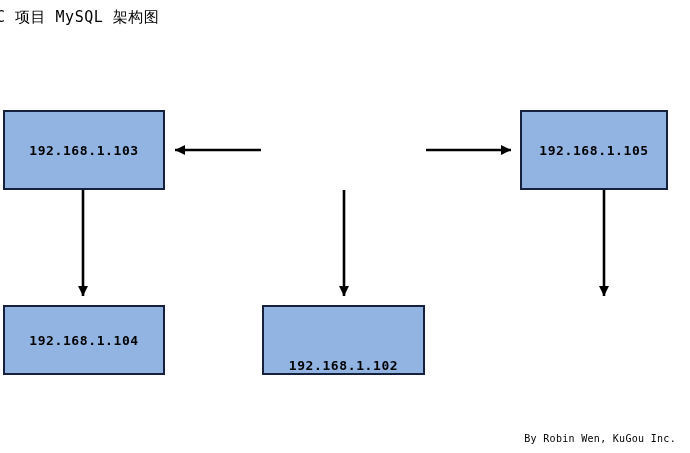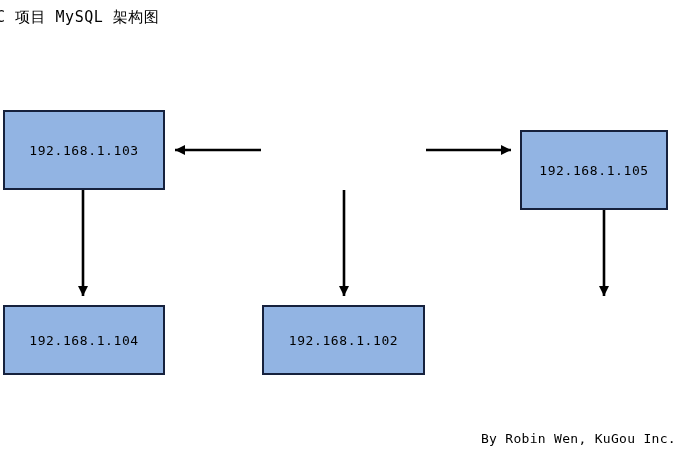--- a/index.html
+++ b/index.html
@@ -35,21 +35,21 @@
     letter-spacing: 0.5px;
     white-space: nowrap;
     color: #000000;
   }
 
   
   .diagram-footer {
     position: absolute;
     right: 14px;
     top: 430px;
-    font-size: 13px;
+    font-size: 10px;
     line-height: 18px;
     letter-spacing: 0.3px;
     white-space: nowrap;
     color: #000000;
   }
 
   
   .node {
     position: absolute;
     box-sizing: border-box;
@@ -57,29 +57,30 @@
     border: 2px solid #16213d;
     display: flex;
     align-items: center;
     justify-content: center;
   }
   .node-label {
     font-size: 13px;
     letter-spacing: 0.6px;
     color: #000000;
     white-space: nowrap;
+    font-weight: bold;
   }
 
   
   .node-a { left: 3px;   top: 110px; width: 162px; height: 80px; }
   .node-b { left: 262px; top: 111px; width: 163px; height: 79px; }
-  .node-c { left: 520px; top: 110px; width: 148px; height: 80px; margin-top: 20px; }
+  .node-c { left: 520px; top: 110px; width: 148px; height: 80px; }
   
   .node-d { left: 3px;   top: 305px; width: 162px; height: 70px; align-items: center; }
-  .node-e { left: 262px; top: 305px; width: 163px; height: 70px; }
+  .node-e { left: 262px; top: 305px; width: 163px; height: 70px; align-items: flex-end; }
   .node-f { left: 520px; top: 305px; width: 148px; height: 70px; }
 
   
   .connectors {
     position: absolute;
     left: 0;
     top: 0;
     width: 690px;
     height: 453px;
     pointer-events: none;

